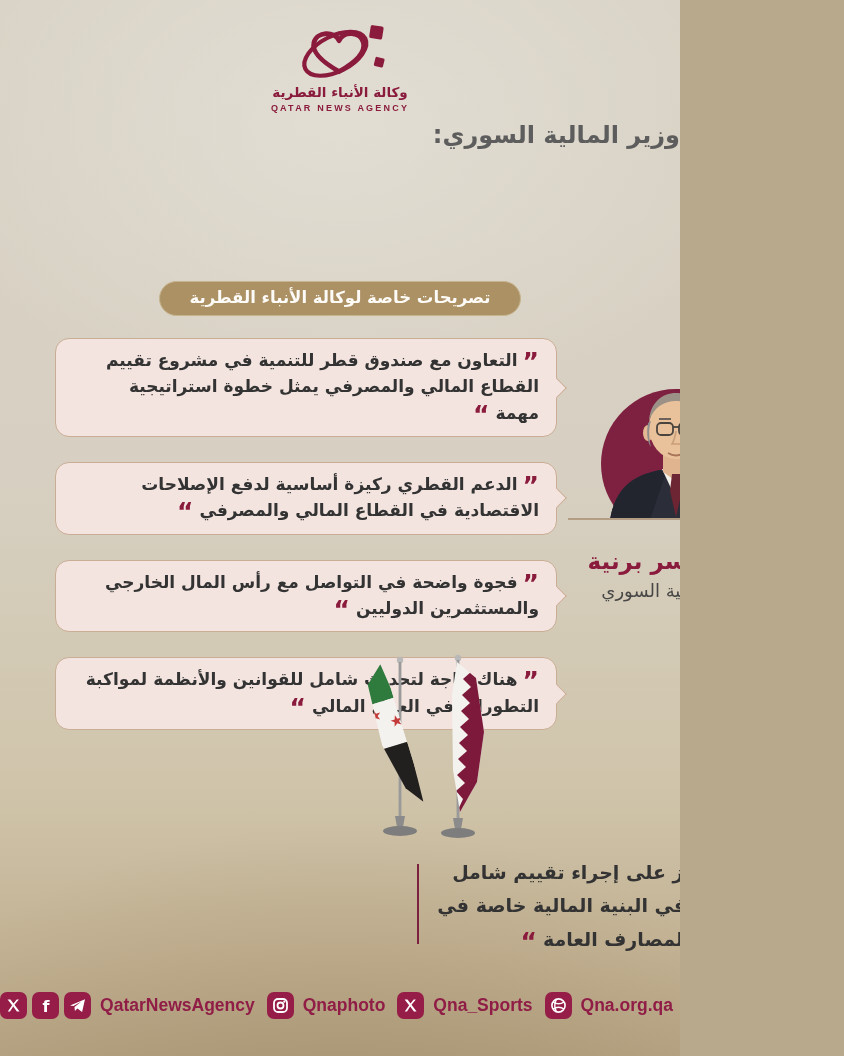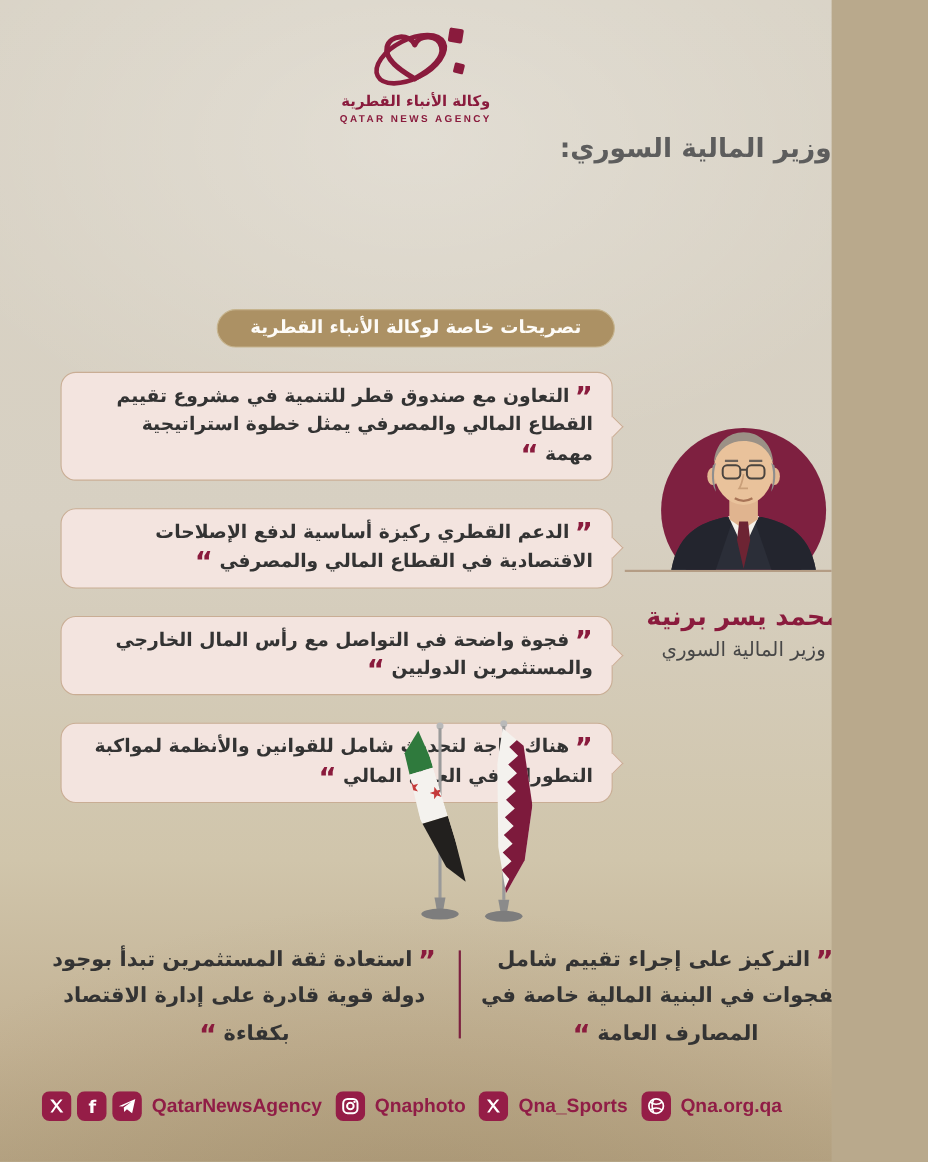--- a/index.html
+++ b/index.html
@@ -1,17 +1,17 @@
 <!DOCTYPE html>
 <html lang="ar"><head>
 <meta charset="utf-8">
 <style>
   html,body{margin:0;padding:0;background:#b9a98c;}
   .canvas{
-    position:relative;width:756px;height:1056px;overflow:hidden;
+    position:relative;width:680px;height:1056px;overflow:hidden;
     font-family:"DejaVu Sans",sans-serif;
     background:
       radial-gradient(120% 55% at 50% 112%, rgba(146,124,86,0.45) 0%, rgba(146,124,86,0.0) 62%),
       radial-gradient(90% 40% at 50% 12%, rgba(255,255,255,0.25) 0%, rgba(255,255,255,0) 70%),
       linear-gradient(180deg,#d9d3c6 0%,#d7d0c2 45%,#d0c5ab 74%,#c3b294 90%,#b7a585 100%);
   }
   .abs{position:absolute;}
   
   .logo{left:0;right:0;top:20px;display:flex;flex-direction:column;align-items:center;}
   .logo-ar{color:#8a1b3d;font-size:13.5px;font-weight:bold;margin-top:2px;}
@@ -169,23 +169,20 @@
           <path d="M129,12 L136,21 L127,29 L135,37 L126,45 L134,53 L125,61 L133,69 L124,77 L132,85 L123,93 L131,101 L122,109 L130,117 L121,125 L129,133 L120,141 L127,149 L121,162 L152,162 L152,12 Z" fill="#7d1a3c"></path>
         </g>
       </g>
     </svg>
   </div>
 
   <div class="abs bq bq-right">
     <span class="qmark open">”</span><span>التركيز على إجراء تقييم شامل للفجوات في البنية المالية خاصة في المصارف العامة</span><span class="qmark close">“</span>
   </div>
   <div class="abs bq-divider"></div>
-  <div class="abs bq bq-left">
-    <span class="qmark open">”</span><span>استعادة ثقة المستثمرين تبدأ بوجود دولة قوية قادرة على إدارة الاقتصاد بكفاءة</span><span class="qmark close">“</span>
-  </div>
 
   <div class="abs footer">
     <svg class="f-icon" width="27" height="27" viewBox="0 0 27 27">
       <rect width="27" height="27" rx="7" fill="#951d47"></rect>
       <path d="M7.6,7.6 L12.1,13.2 L7.8,19.4 H10 L13.2,14.6 L16.9,19.4 H19.6 L14.5,12.8 L18.9,7.6 H16.7 L13.5,11.4 L10.5,7.6 Z" fill="#fff"></path>
     </svg>
     <svg class="f-icon" width="27" height="27" viewBox="0 0 27 27">
       <rect width="27" height="27" rx="7" fill="#951d47"></rect>
       <text x="14" y="20" font-size="16" font-weight="bold" fill="#fff" text-anchor="middle" font-family="DejaVu Sans, sans-serif">f</text>
     </svg>

